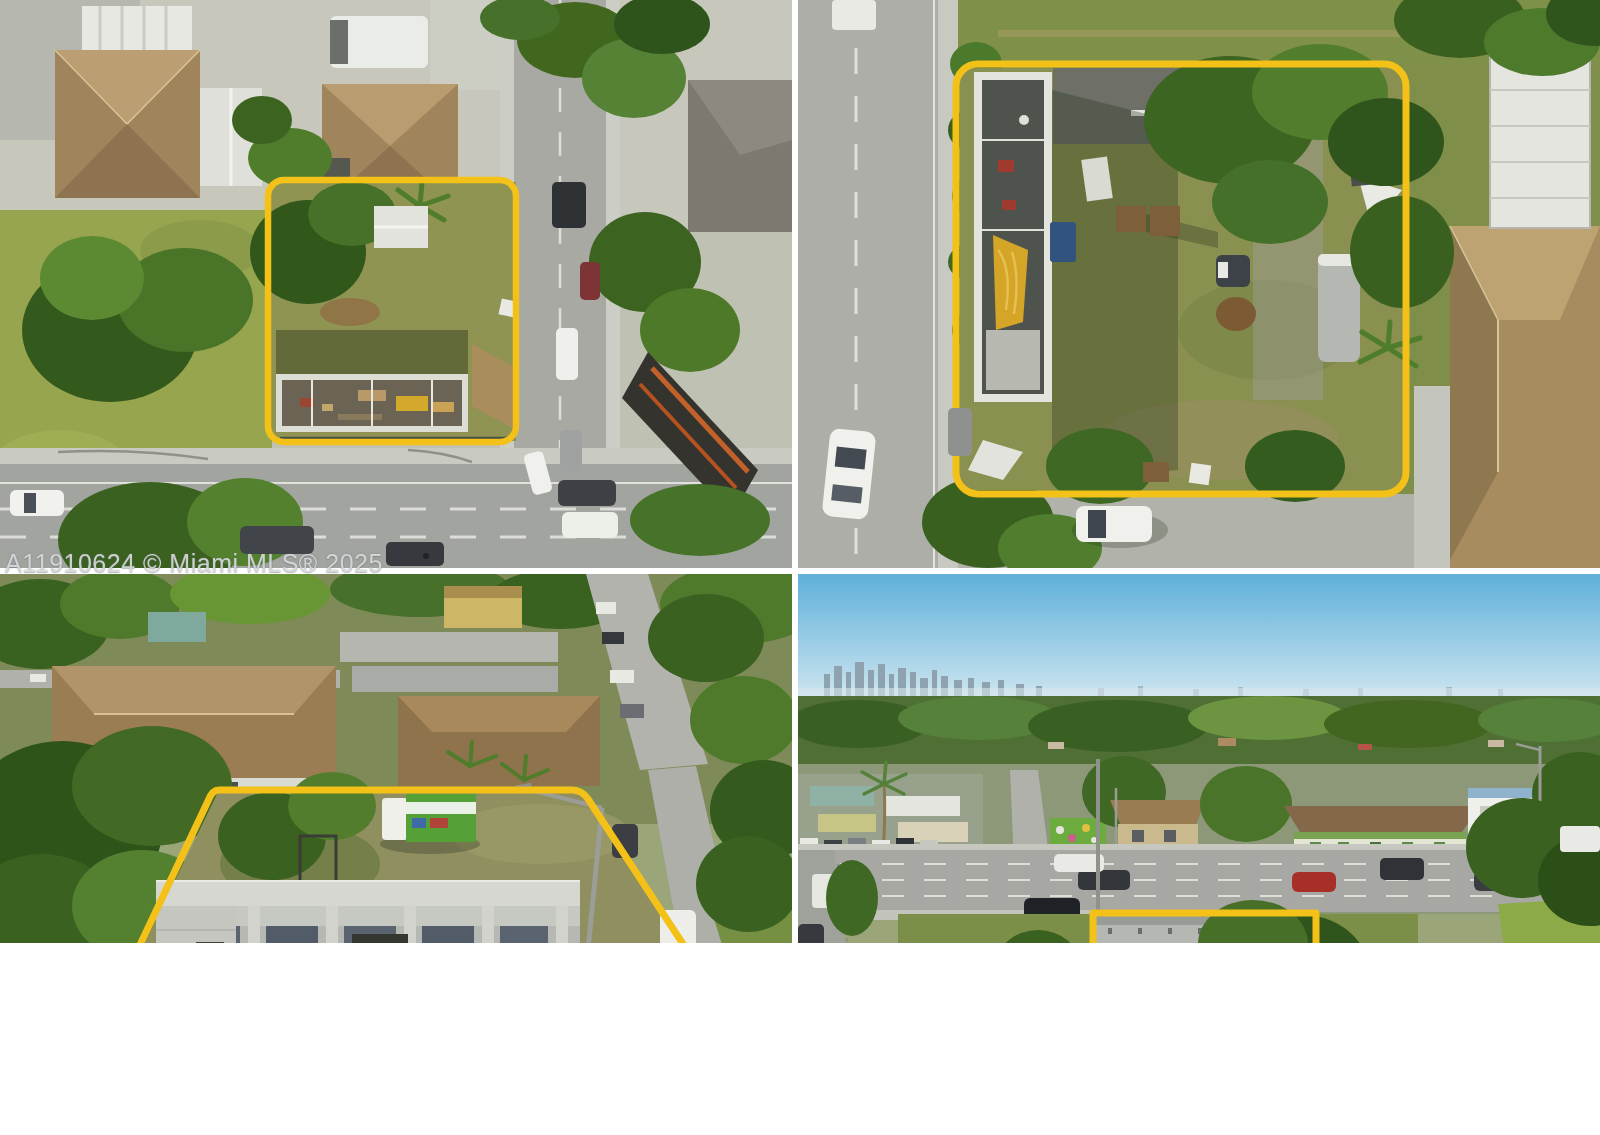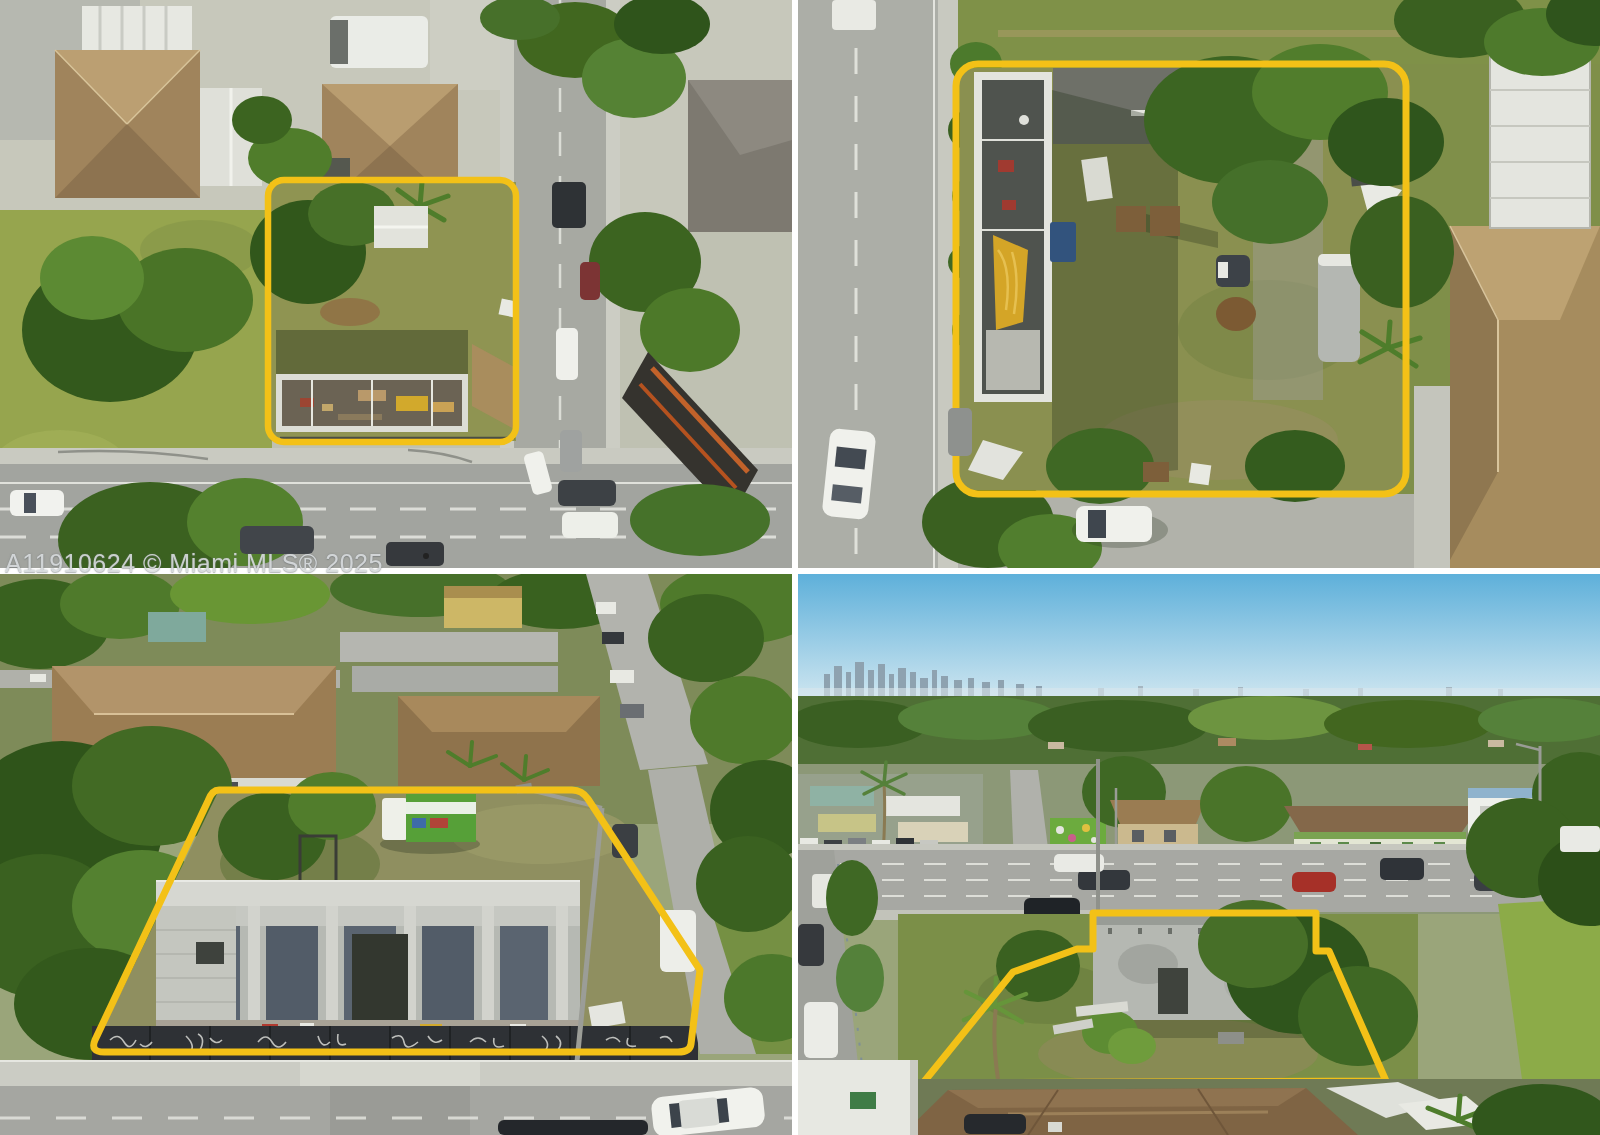--- a/index.html
+++ b/index.html
@@ -1,17 +1,17 @@
 <!DOCTYPE html>
 <html style="--hl: #F3C117; --gutter: #FFFFFF;"><head>
 <meta charset="utf-8">
 <style>
   html,body{margin:0;padding:0;background:#ffffff;}
   body{font-family:"Liberation Sans",sans-serif;}
-  .stage{position:relative;width:1600px;height:1135px;background:var(--gutter,#fff);overflow:hidden;}
+  .stage{position:relative;width:1600px;height:943px;background:var(--gutter,#fff);overflow:hidden;}
   .ph{position:absolute;margin:0;padding:0;overflow:hidden;background:#9aa57a;}
   .ph svg{display:block;width:100%;height:100%;}
   .ph-tl{left:0;top:0;width:792px;height:568px;}
   .ph-tr{left:798px;top:0;width:802px;height:568px;}
   .ph-bl{left:0;top:574px;width:792px;height:561px;}
   .ph-br{left:798px;top:574px;width:802px;height:561px;}
   .hl{stroke:var(--hl,#F3C117);fill:none;stroke-linejoin:round;stroke-linecap:round;}
   .watermark{
     position:absolute;left:5px;top:549px;width:340px;
     font-size:25px;font-weight:400;letter-spacing:.5px;

